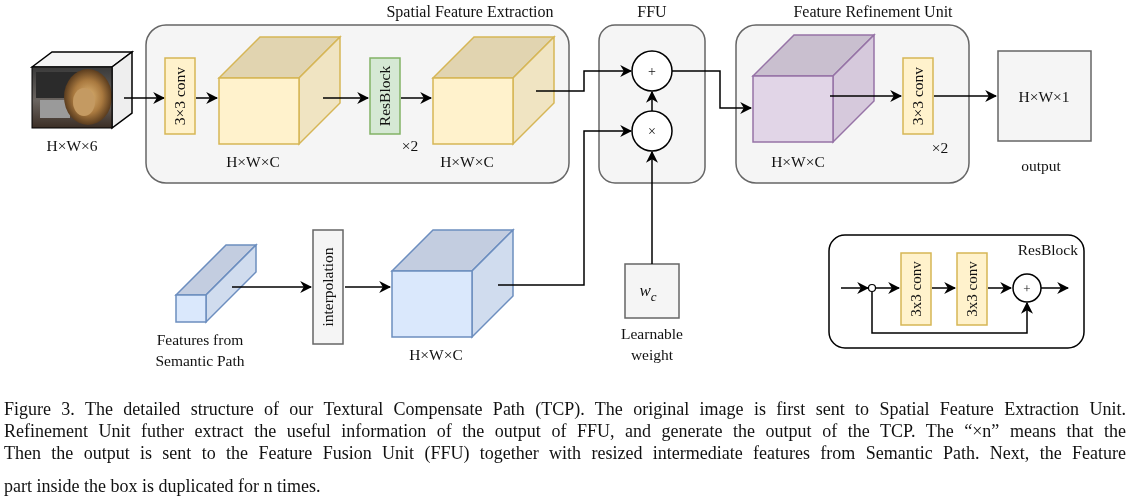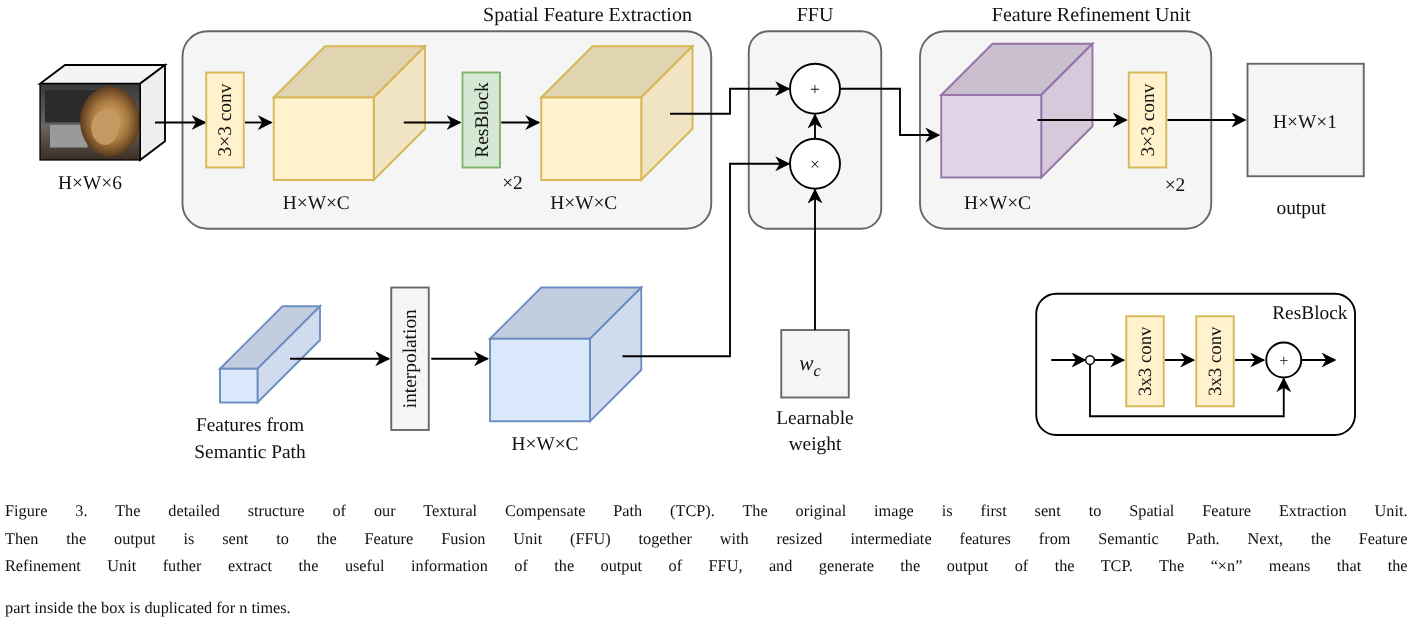--- a/index.html
+++ b/index.html
@@ -1,21 +1,21 @@
 <!DOCTYPE html>
 <html><head>
 <meta charset="utf-8">
 <style>
   html, body { margin: 0; padding: 0; background: #ffffff; }
   body { width: 1129px; height: 503px; overflow: hidden; position: relative; font-family: "Liberation Serif", serif; color: #111; }
   svg#diagram { position: absolute; left: 0; top: 0; }
   svg text { font-family: "Liberation Serif", serif; fill: #111; }
   .caption {
     position: absolute; left: 4px; top: 398px; width: 1122px;
-    font-family: "Liberation Serif", serif; font-size: 13px; line-height: 22px;
+    font-family: "Liberation Serif", serif; font-size: 18px; line-height: 22px;
     text-align: justify; color: #111;
   }
   .caption span.line { display: block; text-align-last: justify; white-space: nowrap; }
   .caption span.line.last { text-align-last: left; margin-top: 11px; }
 </style>
 </head>
 <body>
 
 <svg id="diagram" width="1129" height="395" viewBox="0 0 1129 395">
   <defs>
@@ -156,16 +156,16 @@
   <text font-size="15" text-anchor="middle" transform="translate(977,289) rotate(-90)">3x3 conv</text>
   <line x1="988" y1="288" x2="1011" y2="288" stroke="#000" stroke-width="1.5" marker-end="url(#arrow)"></line>
   <circle cx="1027" cy="288" r="14" fill="#fff" stroke="#000" stroke-width="1.5"></circle>
   <text x="1027" y="293" font-size="13" text-anchor="middle">+</text>
   <line x1="1041" y1="288" x2="1068" y2="288" stroke="#000" stroke-width="1.5" marker-end="url(#arrow)"></line>
   <polyline points="872,292 872,333 1027,333 1027,303" fill="none" stroke="#000" stroke-width="1.5" marker-end="url(#arrow)"></polyline>
 </svg>
 
 <div class="caption">
   <span class="line">Figure 3. The detailed structure of our Textural Compensate Path (TCP). The original image is first sent to Spatial Feature Extraction Unit.</span>
+  <span class="line">Refinement Unit futher extract the useful information of the output of FFU, and generate the output of the TCP. The “×n” means that the</span>
   <span class="line">Then the output is sent to the Feature Fusion Unit (FFU) together with resized intermediate features from Semantic Path. Next, the Feature</span>
-  <span class="line">Refinement Unit futher extract the useful information of the output of FFU, and generate the output of the TCP. The “×n” means that the</span>
   <span class="line last">part inside the box is duplicated for n times.</span>
 </div>
 
 </body></html>

